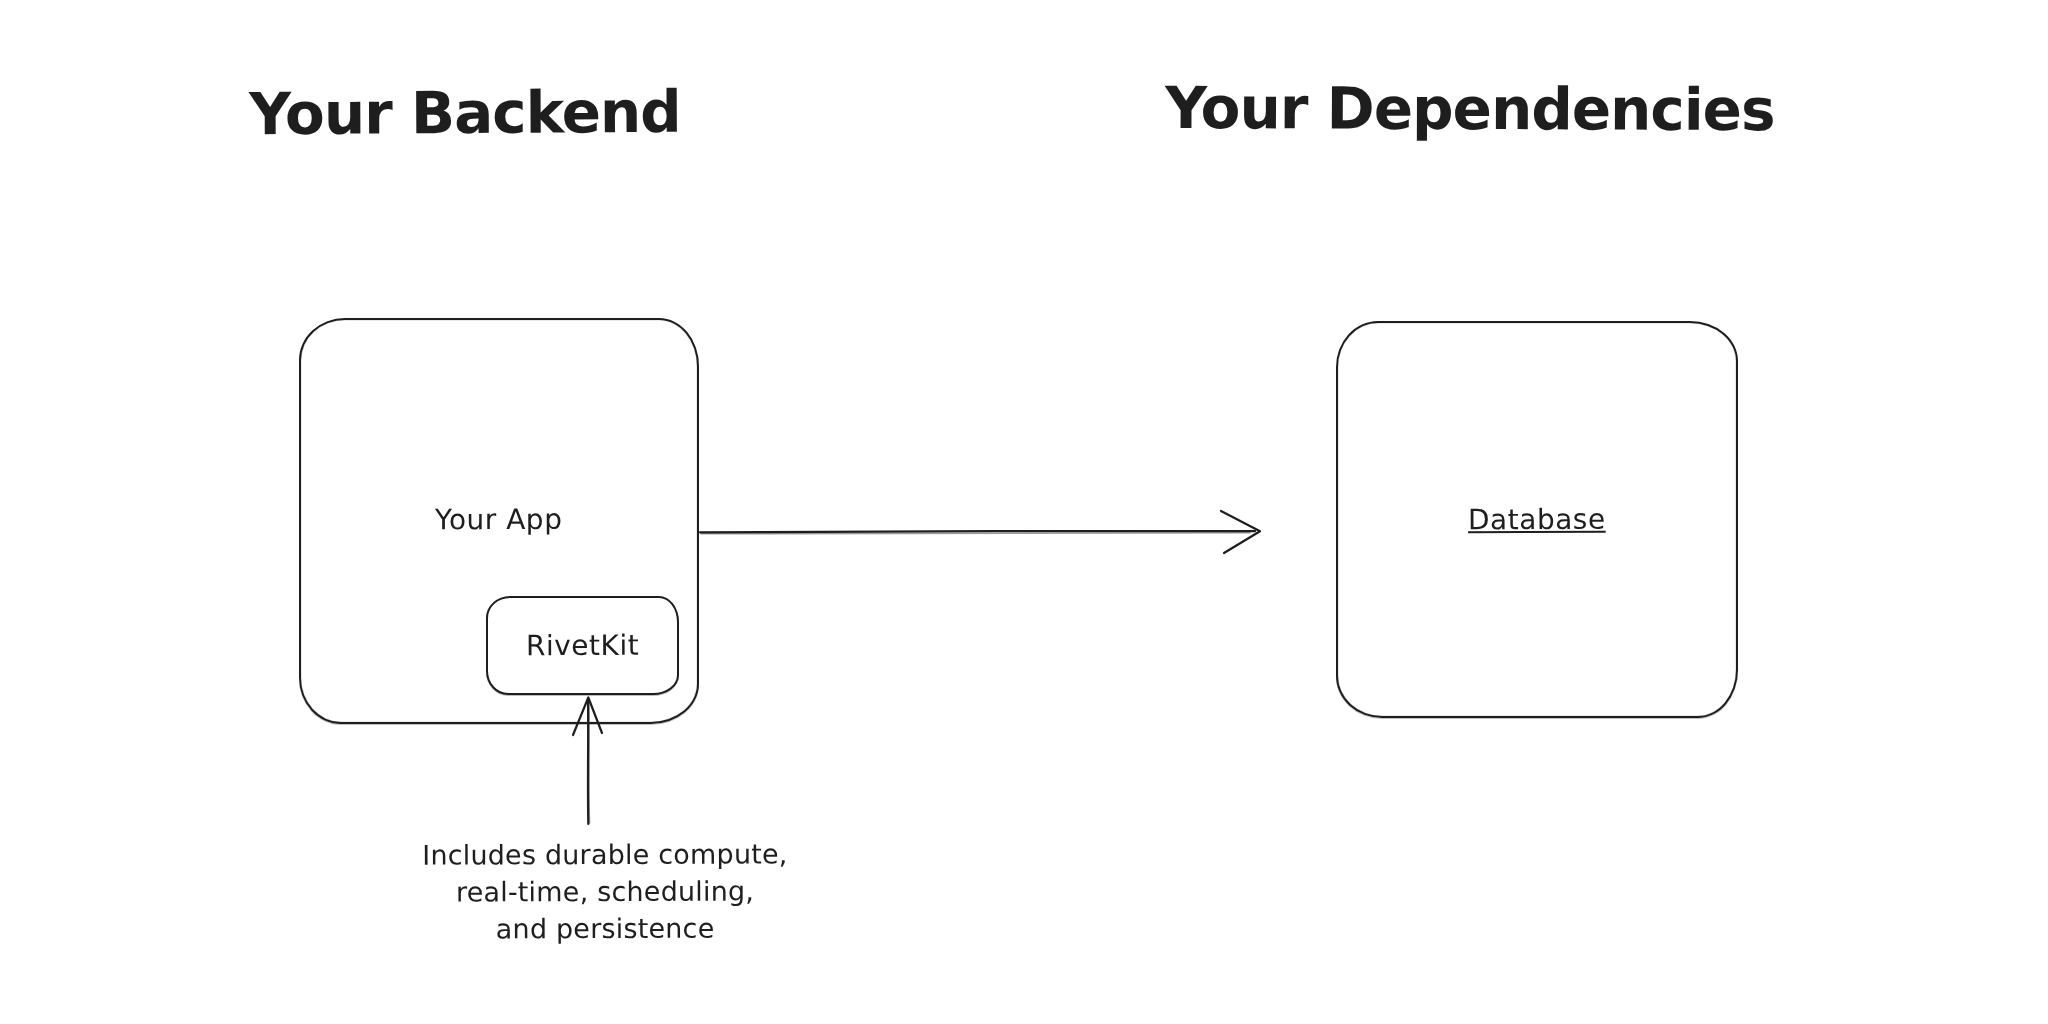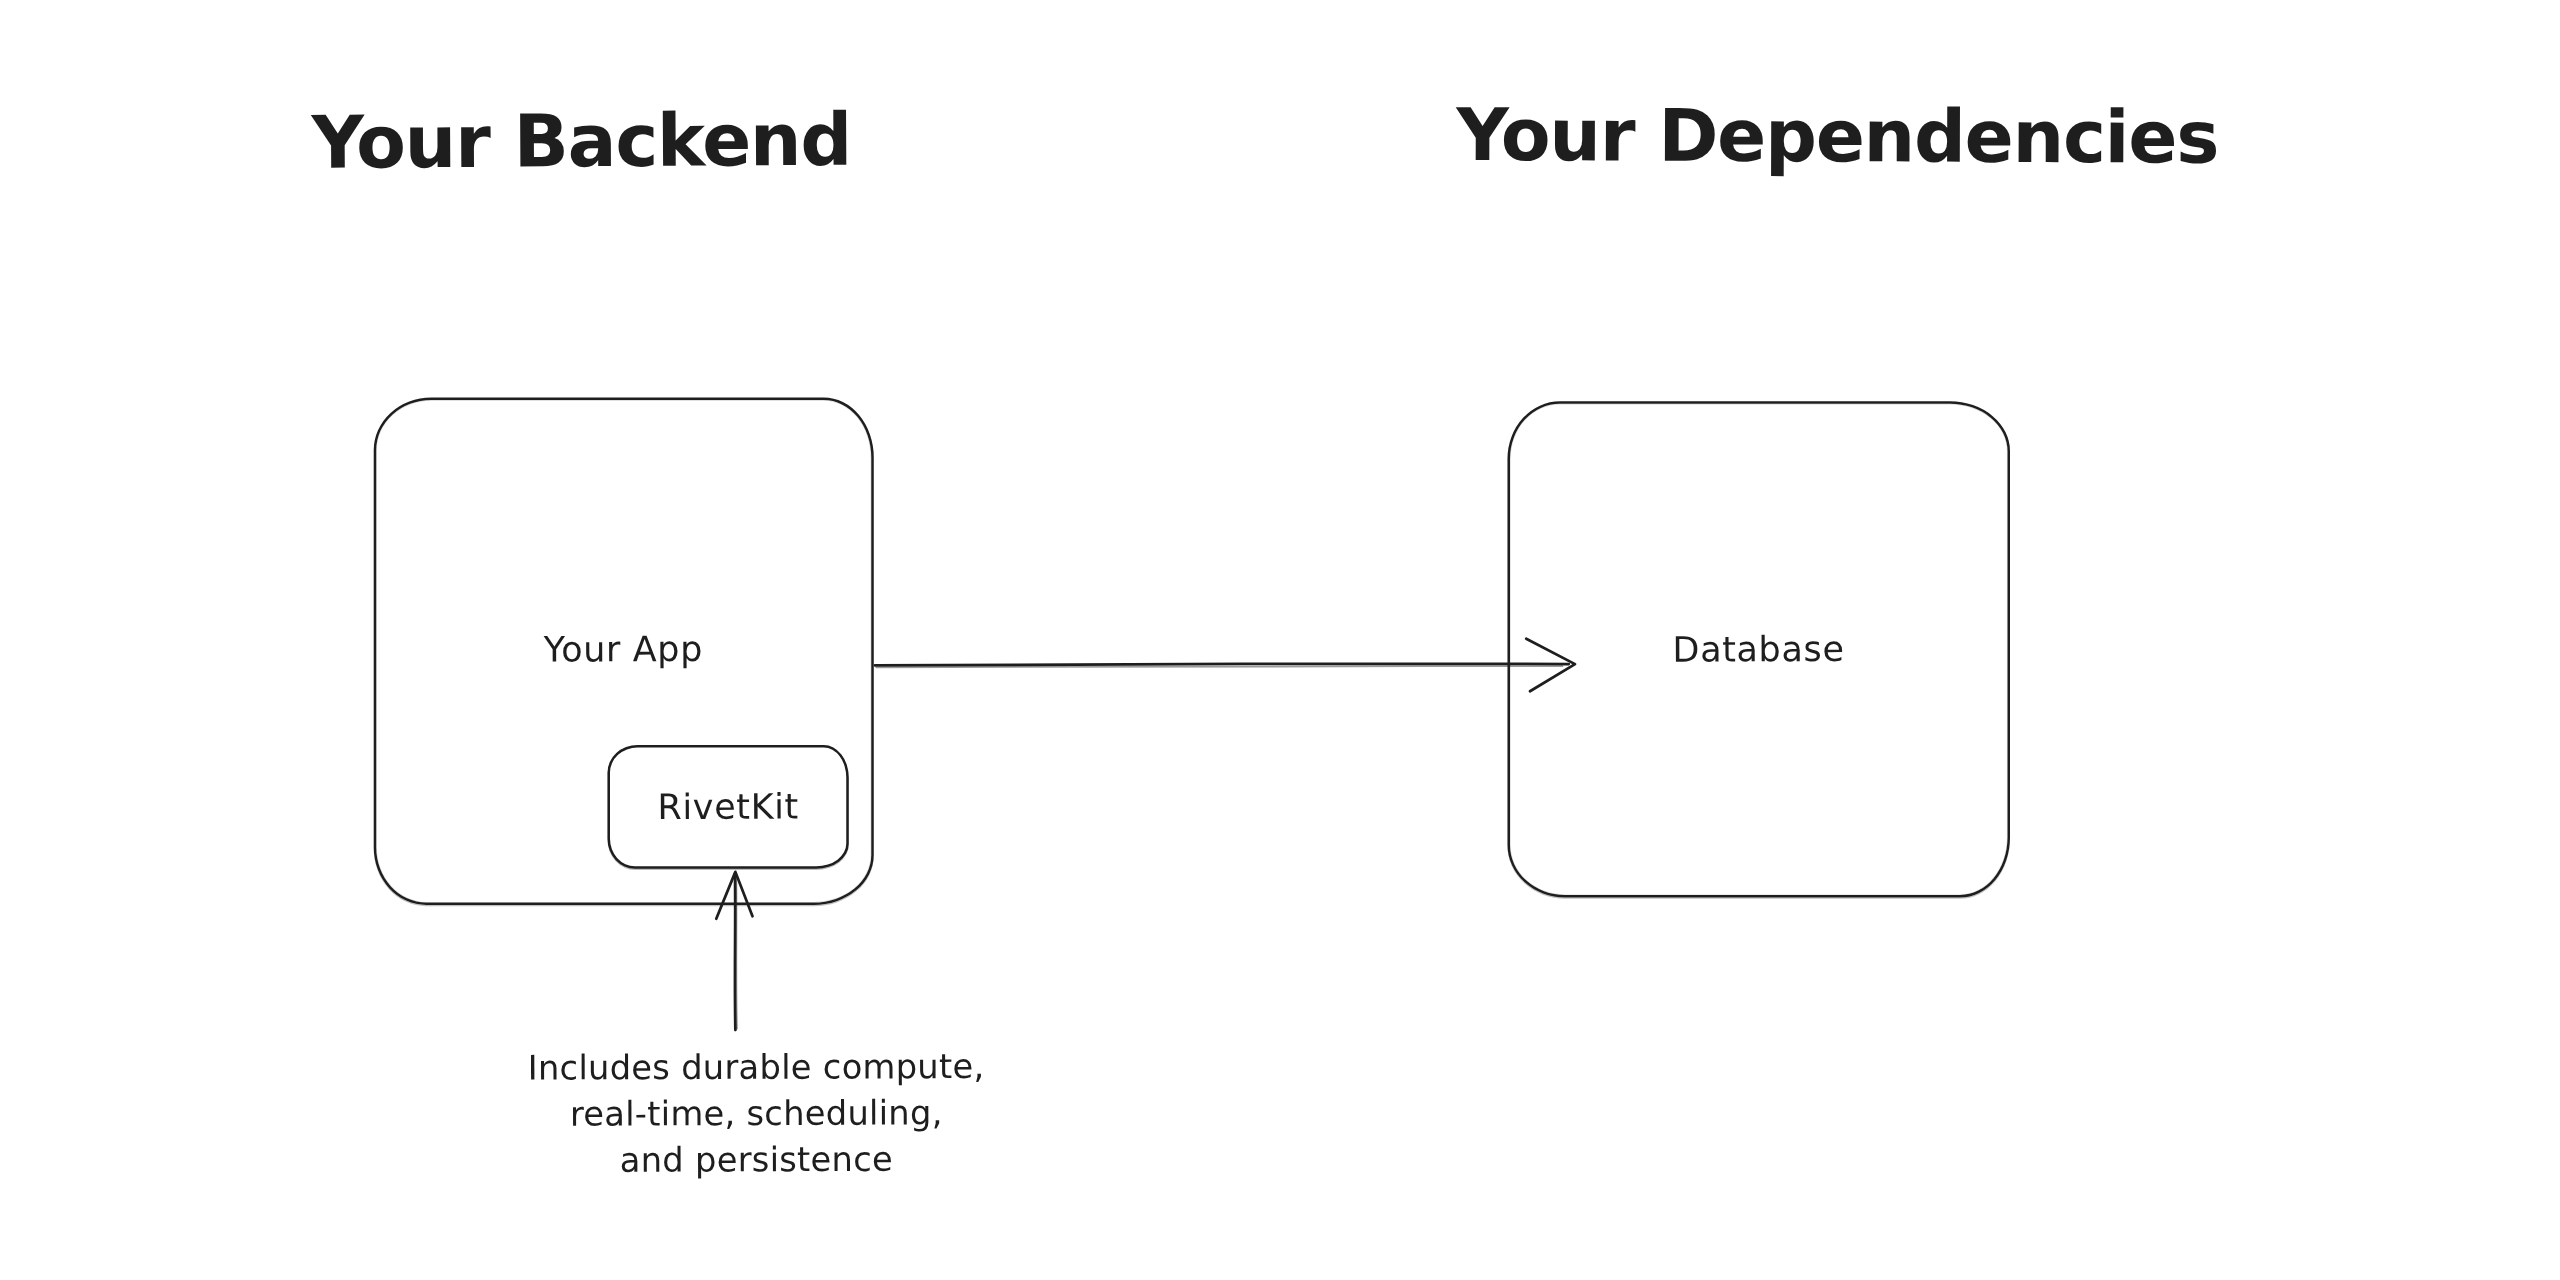--- a/index.html
+++ b/index.html
@@ -43,23 +43,24 @@
     display:flex;
     align-items:center;
     justify-content:center;
   }
   .box-app{
     left:299px;top:318px;width:400px;height:406px;
     border-radius:46px 40px 48px 42px / 42px 48px 40px 46px;
     box-shadow:0 1px 0 rgba(30,30,30,.28), inset 0 0 0 .5px rgba(30,30,30,.18);
   }
   .box-db{
-    left:1206px;top:321px;width:402px;height:397px;
+    left:1336px;top:321px;width:402px;height:397px;
     border-radius:42px 48px 40px 46px / 46px 40px 48px 42px;
     box-shadow:0 1px 0 rgba(30,30,30,.28), inset 0 0 0 .5px rgba(30,30,30,.18);
+    text-decoration:underline;
   }
   .box-rivetkit{
     left:486px;top:596px;width:193px;height:99px;
     border-radius:24px 20px 26px 22px / 22px 26px 20px 24px;
     background:var(--bg);
     box-shadow:0 1px 0 rgba(30,30,30,.3);
   }
   .node-label{
     font-size:28px;
     color:var(--text);

